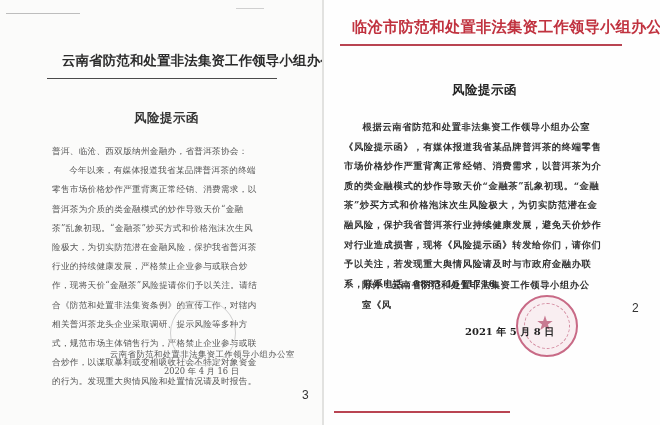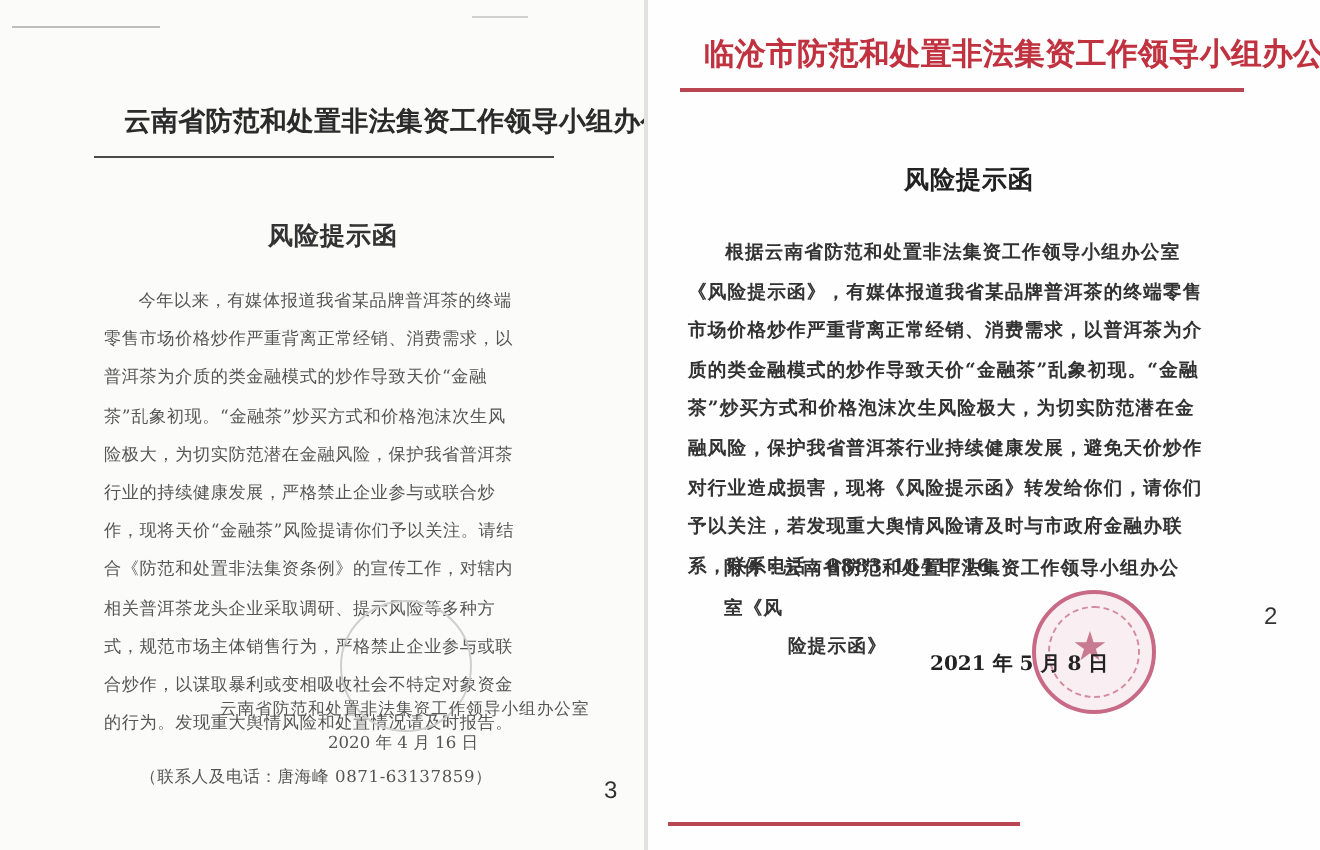--- a/index.html
+++ b/index.html
@@ -83,41 +83,40 @@
 </head>
 <body>
 
 <div class="page page-left">
   <div class="scan-mark"></div>
   <div class="scan-mark2"></div>
   <div class="header-left">云南省防范和处置非法集资工作领导小组办公室</div>
   <div class="rule-left"></div>
   <div class="title-left">风险提示函</div>
   <div class="body-left">
+    <p>普洱、临沧、西双版纳州金融办，省普洱茶协会：</p>
     <p class="indent">今年以来，有媒体报道我省某品牌普洱茶的终端零售市场价格炒作严重背离正常经销、消费需求，以普洱茶为介质的类金融模式的炒作导致天价“金融茶”乱象初现。“金融茶”炒买方式和价格泡沫次生风险极大，为切实防范潜在金融风险，保护我省普洱茶行业的持续健康发展，严格禁止企业参与或联合炒作，现将天价“金融茶”风险提请你们予以关注。请结合《防范和处置非法集资条例》的宣传工作，对辖内相关普洱茶龙头企业采取调研、提示风险等多种方式，规范市场主体销售行为，严格禁止企业参与或联合炒作，以谋取暴利或变相吸收社会不特定对象资金的行为。发现重大舆情风险和处置情况请及时报告。</p>
   </div>
   <div class="seal-left"></div>
   <div class="sig-left">云南省防范和处置非法集资工作领导小组办公室</div>
   <div class="date-left">2020 年 4 月 16 日</div>
-  <div class="contact-left">（联系人及电话：唐海峰 0871-63137859）</div>
   <div class="pagenum-left">3</div>
 </div>
 
 <div class="divider"></div>
 
 <div class="page page-right">
   <div class="header-right">临沧市防范和处置非法集资工作领导小组办公室</div>
   <div class="rule-right"></div>
   <div class="title-right">风险提示函</div>
   <div class="body-right">
     <p class="indent">根据云南省防范和处置非法集资工作领导小组办公室《风险提示函》，有媒体报道我省某品牌普洱茶的终端零售市场价格炒作严重背离正常经销、消费需求，以普洱茶为介质的类金融模式的炒作导致天价“金融茶”乱象初现。“金融茶”炒买方式和价格泡沫次生风险极大，为切实防范潜在金融风险，保护我省普洱茶行业持续健康发展，避免天价炒作对行业造成损害，现将《风险提示函》转发给你们，请你们予以关注，若发现重大舆情风险请及时与市政府金融办联系，联系电话：0883-1641716。</p>
   </div>
   <div class="attach-right">
     <div><span>附件：</span><span>云南省防范和处置非法集资工作领导小组办公室《风</span></div>
-    <div class="cont">险提示函》</div>
   </div>
   <div class="seal-right">
     <div class="inner-ring"></div>
     <div class="star">★</div>
   </div>
   <div class="date-right">2021 年 5 月 8 日</div>
   <div class="pagenum-right">2</div>
   <div class="rule-right-bottom"></div>
 </div>
 

